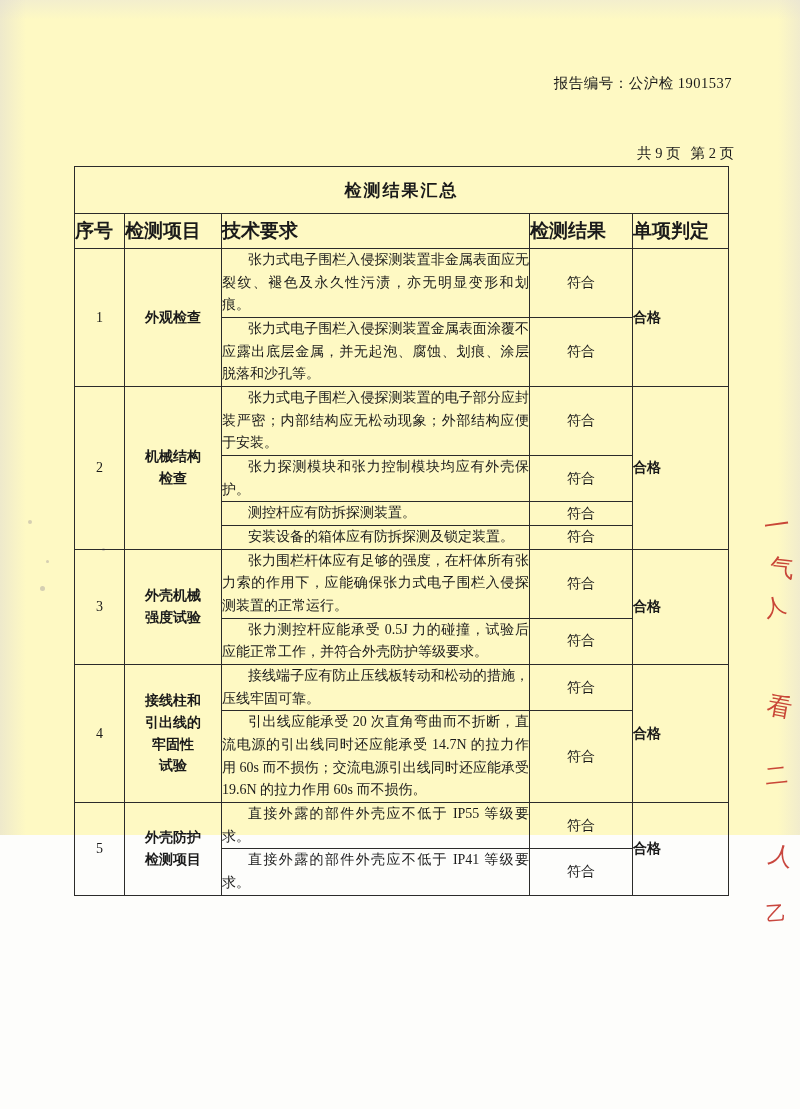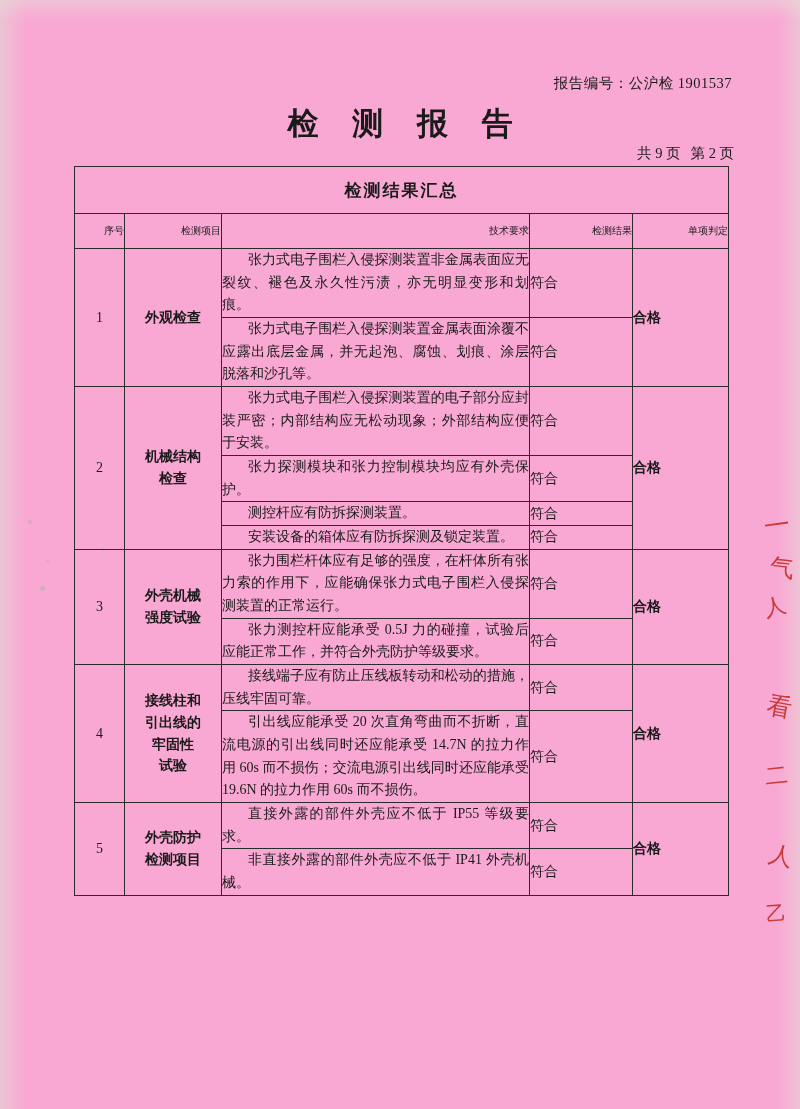--- a/index.html
+++ b/index.html
@@ -11,22 +11,22 @@
     height: 1109px;
     background: #fdfdfb;
     font-family: "Liberation Serif", "DejaVu Serif", serif;
     color: #1a1a1a;
     position: relative;
     overflow: hidden;
   }
   .page {
     position: relative;
     width: 800px;
-    height: 1109px;
-    background: #f9a8d4;
+    height: 835px;
+    background: #fef9c3;
   }
   
   .page:before {
     content: "";
     position: absolute;
     left: 0; top: 0; right: 0; bottom: 0;
     background:
       linear-gradient(to right, rgba(225,220,210,0.55) 0px, rgba(255,255,255,0) 26px),
       linear-gradient(to left, rgba(228,223,214,0.5) 0px, rgba(255,255,255,0) 22px),
       linear-gradient(to bottom, rgba(230,226,218,0.45) 0px, rgba(255,255,255,0) 20px);
@@ -75,23 +75,23 @@
   }
   .tbl-title {
     height: 46px;
     text-align: center;
     font-size: 17px;
     font-weight: bold;
     letter-spacing: 2px;
   }
   .col-head {
     height: 34px;
-    text-align: right;
-    font-size: 10px;
-    font-weight: normal;
+    text-align: left;
+    font-size: 19px;
+    font-weight: bold;
   }
   td.seq {
     width: 50px;
     text-align: center;
     font-size: 14px;
   }
   td.item {
     width: 95px;
     text-align: center;
     font-size: 14px;
@@ -105,20 +105,21 @@
     font-size: 14px;
     line-height: 1.62;
     padding: 7px 9px 7px 10px;
     text-align: justify;
     text-justify: inter-ideograph;
     margin-left: 48px;
   }
   td.req .ind { text-indent: 26px; display: block; }
   td.res {
     width: 101px;
+    text-align: center;
     font-size: 14px;
   }
   td.verdict {
     width: 96px;
     font-size: 14px;
     font-weight: bold;
   }
   
   .scribble {
     position: absolute;
@@ -151,21 +152,20 @@
 
   <div class="speck" style="left:28px; top:520px; width:4px; height:4px;"></div>
   <div class="speck" style="left:46px; top:560px; width:3px; height:3px;"></div>
   <div class="speck" style="left:40px; top:586px; width:5px; height:5px;"></div>
   <div class="speck" style="left:102px; top:548px; width:3px; height:3px;"></div>
 
   <div class="report-no">
     <span>报告编号：</span><span>公沪检 1901537</span>
   </div>
 
-  <div class="doc-title">检 测 报 告</div>
 
   <div class="page-count">
     <span>共 9 页</span><span class="gap"></span><span>第 2 页</span>
   </div>
 
   <table class="result-table">
     <colgroup>
       <col style="width:50px">
       <col style="width:97px">
       <col style="width:308px">
@@ -278,21 +278,21 @@
           <div>检测项目</div>
         </td>
         <td class="req">
             <span class="ind">直接外露的部件外壳应不低于 IP55 等级要求。</span>
           </td>
         <td class="res">符合</td>
         <td class="verdict" rowspan="2">合格</td>
       </tr>
       <tr>
         <td class="req">
-            <span class="ind">非直接外露的部件外壳应不低于 IP41 外壳机械。</span>
+            <span class="ind">直接外露的部件外壳应不低于 IP41 等级要求。</span>
           </td>
         <td class="res">符合</td>
       </tr>
     </tbody>
   </table>
 
   <div class="scribble s1">一</div>
   <div class="scribble s2">气</div>
   <div class="scribble s3">人</div>
   <div class="scribble s4">看</div>

